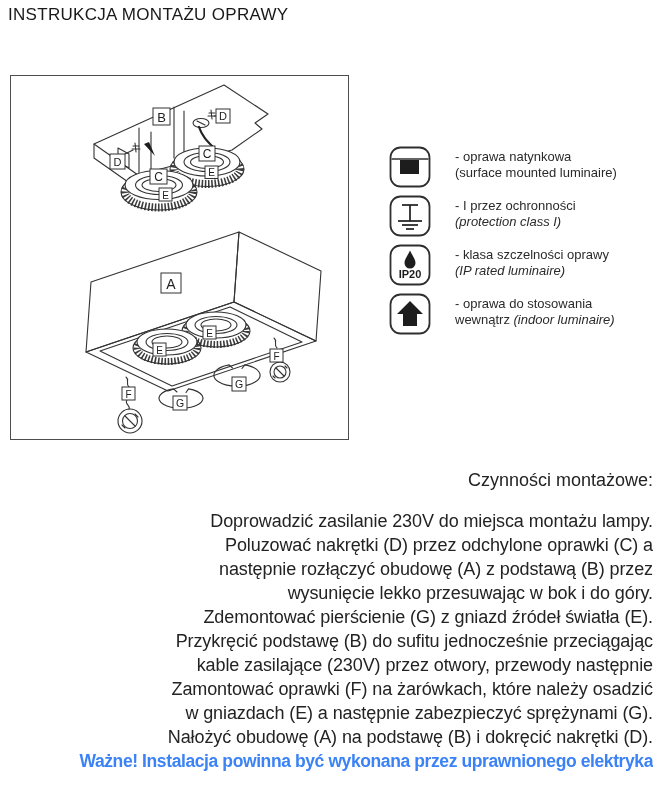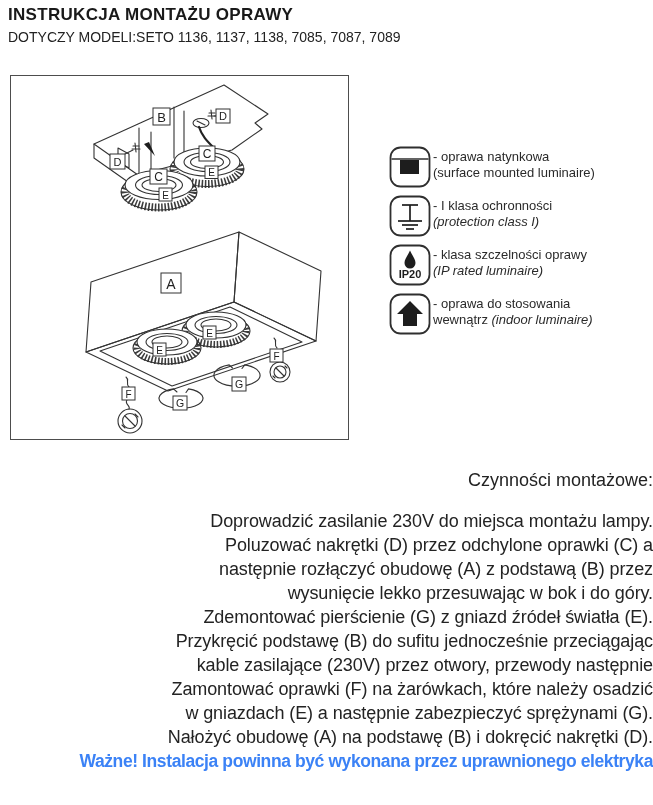--- a/index.html
+++ b/index.html
@@ -3,57 +3,56 @@
 <meta charset="utf-8">
 <style>
   html,body{margin:0;padding:0;background:#fff;}
   .page{
     position:relative;width:653px;height:805px;overflow:hidden;
     background:#fff;color:#1f1f1f;
     font-family:"Liberation Sans",sans-serif;
   }
   
   .hdr{position:absolute;left:8px;top:5px;width:640px;}
-  .title{font-size:17px;font-weight:bold;letter-spacing:.3px;color:#191919;}
+  .title{font-size:17px;font-weight:normal;letter-spacing:.3px;color:#191919;}
   .subtitle{font-size:14px;margin-top:4px;color:#222;}
   
   .frame{
     position:absolute;left:10px;top:75px;width:339px;height:365px;
     border:1px solid #4d4d4d;box-sizing:border-box;background:#fff;
   }
   .frame svg{display:block;}
   .ln{fill:none;stroke:#333;stroke-width:1.1;stroke-linejoin:round;stroke-linecap:round;}
   .thick{fill:none;stroke:#222;stroke-width:2.2;stroke-linecap:round;}
   .band{fill:none;stroke:#3c3c3c;stroke-width:8;stroke-dasharray:1.6 1.7;}
   .band2{fill:none;stroke:#3c3c3c;stroke-width:7;stroke-dasharray:1.6 1.7;}
   .fillw{fill:#fff;stroke:#333;stroke-width:1.1;}
   .solid{fill:#1d1d1d;stroke:none;}
   .lblbox{fill:#fff;stroke:#333;stroke-width:1;}
   .frame text{font-family:"Liberation Sans",sans-serif;fill:#222;}
   
   .legend{position:absolute;left:389px;top:146px;width:258px;}
   .lrow{display:flex;align-items:flex-start;margin-bottom:7px;}
   .licon{width:42px;height:42px;flex:0 0 42px;border-radius:6px;}
-  .ltext{margin-left:2px;padding-top:3px;font-size:13px;line-height:16px;color:#2a2a2a;}
+  .ltext{margin-left:24px;padding-top:3px;font-size:13px;line-height:16px;color:#2a2a2a;}
   .it{font-style:italic;}
   .licon svg text{font-family:"Liberation Sans",sans-serif;fill:#1d1d1d;font-weight:bold;}
   
   .instr{position:absolute;left:8px;top:468px;width:645px;color:#232323;text-align:right;}
   .ihead{font-size:18px;line-height:24px;margin-bottom:17px;}
   .iline{font-size:18px;line-height:24px;letter-spacing:-0.1px;margin-left:10px;}
   .warn{font-size:17.5px;line-height:25px;font-weight:bold;letter-spacing:-0.4px;color:#3b82f6;}
 </style>
 </head>
 <body>
 
 <div class="page">
 
   <div class="hdr">
     <div class="title">INSTRUKCJA MONTAŻU OPRAWY</div>
-    <div class="subtitle">DOTYCZY MODELI:SETO 1136, 1137, 1138, 7085, 7087, 7089</div>
   </div>
 
   <div class="frame">
     <svg viewBox="0 0 337 363" width="337" height="363">
 
       <g>
 
         <path class="ln" d="M83,68 L213,9 L257,38 L244,47 L251,53 L221,74 L127,99 Z"></path>
         <path class="ln" d="M83,68 L83,82 L127,113 L127,99"></path>
         <path class="ln" d="M107,72 L118,78 L118,92 L107,86 Z"></path>
@@ -218,21 +217,21 @@
           <g stroke="#1d1d1d" stroke-width="1.7">
             <line x1="13" y1="10" x2="29" y2="10"></line>
             <line x1="21" y1="10" x2="21" y2="26"></line>
             <line x1="9" y1="26" x2="33" y2="26"></line>
             <line x1="13" y1="30" x2="29" y2="30"></line>
             <line x1="17" y1="34" x2="25" y2="34"></line>
           </g>
         </svg>
       </div>
       <div class="ltext">
-        <div>- I klasa ochronności</div>
+        <div>- I przez ochronności</div>
         <div><span></span><span class="it">(protection class I)</span></div>
       </div>
     </div>
 
     <div class="lrow">
       <div class="licon">
         <svg viewBox="0 0 42 42" width="42" height="42">
           <rect x="1.5" y="1.5" width="39" height="39" rx="10" fill="none" stroke="#2f2f2f" stroke-width="1.8"></rect>
           <path d="M21,6.5 C18.5,12 15.5,15 15.5,19 A5.5,5.5 0 0 0 26.5,19 C26.5,15 23.5,12 21,6.5 Z" fill="#1d1d1d"></path>
           <text x="21" y="34" font-size="11" text-anchor="middle">IP20</text>

